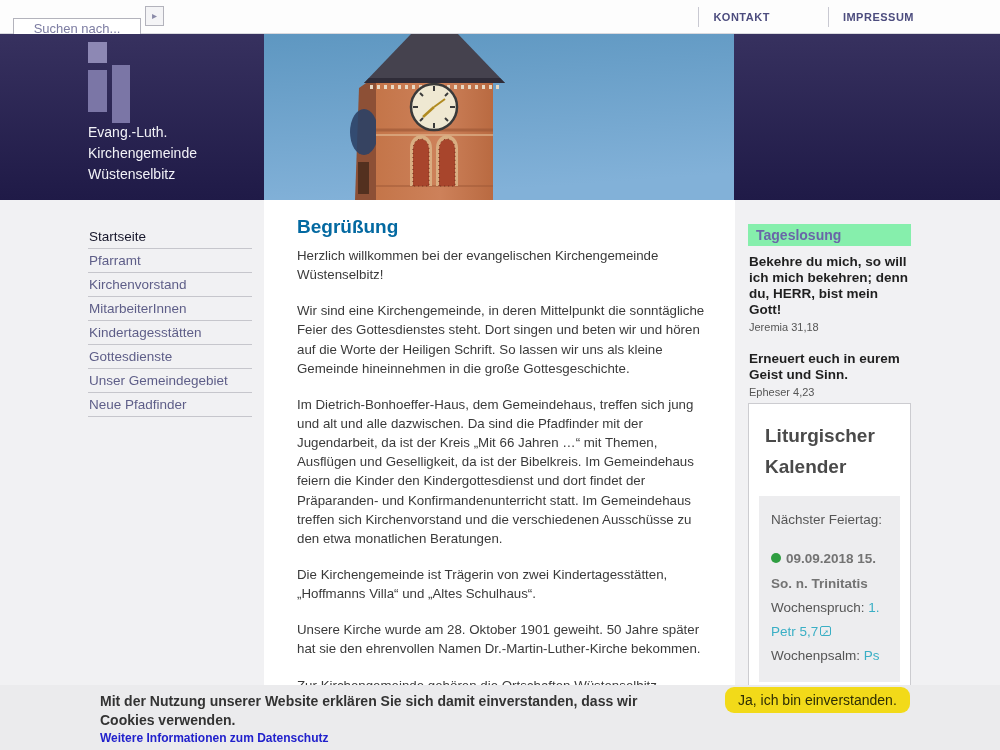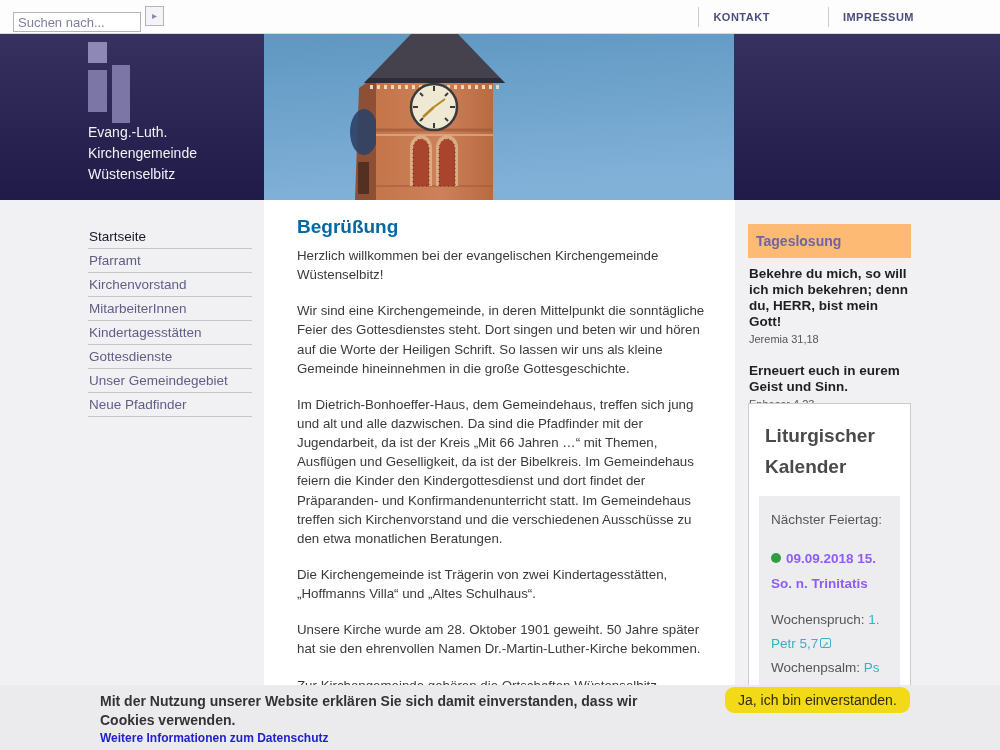--- a/index.html
+++ b/index.html
@@ -1,22 +1,22 @@
 <!DOCTYPE html>
 <html lang="de"><head>
 <meta charset="utf-8">
 <style>
   html,body{margin:0;padding:0;}
   body{font-family:"Liberation Sans","DejaVu Sans",sans-serif;background:#f1f1f3;}
   .page{position:relative;width:1000px;height:750px;overflow:hidden;background:#f1f1f3;}
 
   
   .topbar{position:absolute;left:0;top:0;width:1000px;height:33px;background:#fdfdfd;border-bottom:1px solid #d9d9de;}
-  .search-input{position:absolute;left:13px;top:12px;width:118px;height:18px;border:1px solid #b3b3bc;background:#fff;
-    font-family:inherit;font-size:13px;color:#555;padding:0 4px;}
+  .search-input{position:absolute;left:13px;top:18px;width:118px;height:18px;border:1px solid #b3b3bc;background:#fff;
+    font-family:inherit;font-size:13px;color:#555;padding:0 4px;text-align:center;}
   .search-input::placeholder{color:#7d7da2;}
   .search-btn{position:absolute;left:145px;top:6px;width:19px;height:20px;border:1px solid #b3b3bc;background:#f4f4f6;
     font-size:10px;color:#8a8aa8;text-align:center;line-height:18px;cursor:pointer;padding:0;}
   .top-links{position:absolute;right:72px;top:0;height:33px;display:flex;align-items:center;gap:44px;}
   .top-link{font-size:11px;font-weight:bold;letter-spacing:.5px;color:#4c4c7e;text-decoration:none;
     padding:4px 14px;border-left:1px solid #c9c9d2;cursor:pointer;}
 
   
   .header{position:absolute;left:0;top:34px;width:1000px;height:166px;background:linear-gradient(#37315f,#1f1a47);}
   .logo{position:absolute;left:88px;top:5px;width:60px;height:90px;}
@@ -36,28 +36,28 @@
     border-bottom:1px solid #c6c6cc;cursor:pointer;}
   .nav-item.active{color:#17172b;}
 
   
   .content{position:absolute;left:297px;top:216px;width:408px;}
   .content h1{font-size:19px;color:#0369a1;margin:0 0 8px 0;font-weight:bold;}
   .content p{font-size:13.3px;color:#3a3a3a;line-height:1.44;margin:0 0 17px 0;}
 
   
   .losung{position:absolute;left:748px;top:224px;width:163px;}
-  .losung-head{background:#fdba74;font-size:14px;font-weight:bold;color:#6a66a8;padding:9px 8px;margin-bottom:8px;}
+  .losung-head{background:#86efac;font-size:14px;font-weight:bold;color:#6a66a8;padding:3px 8px;margin-bottom:8px;}
   .losung-verse{font-size:13.5px;font-weight:bold;color:#1f1f1f;line-height:16px;margin:0 0 3px 1px;}
   .losung-ref{font-size:11px;color:#555;margin:0 0 18px 1px;}
 
   .kalender{position:absolute;left:748px;top:403px;width:161px;background:#fff;border:1px solid #ccccd0;padding-bottom:10px;}
   .kalender-title{font-size:19px;font-weight:bold;color:#4a4a4a;line-height:31px;padding:16px 0 10px 16px;}
   .kalender-inner{margin:4px 10px 0 10px;background:#ededef;padding:12px 10px 14px 12px;font-size:13.5px;color:#555;line-height:24px;}
-  .holiday-line{font-weight:bold;color:#8b5cf6;line-height:25px;margin:14px 0 12px 0;}
+  .holiday-line{font-weight:bold;color:#737373;line-height:25px;margin:14px 0 0 0;}
   .dot{display:inline-block;width:10px;height:10px;border-radius:50%;background:#2f9e41;margin-right:5px;}
   .kal-link{color:#3aafc5;text-decoration:none;cursor:pointer;}
   .ext-icon{display:inline-block;width:9px;height:8px;border:1.5px solid #3aafc5;border-radius:2px;position:relative;margin-left:2px;}
   .ext-icon:after{content:"➚";position:absolute;left:1px;top:-6px;font-size:8px;color:#3aafc5;}
 
   
   .cookie{position:absolute;left:0;top:685px;width:1000px;height:65px;background:#ebebed;z-index:5;}
   .cookie-text{position:absolute;left:100px;top:7px;width:555px;font-size:14px;font-weight:bold;color:#333;line-height:19px;}
   .cookie-link{position:absolute;left:100px;top:46px;font-size:12px;font-weight:bold;color:#2121cc;text-decoration:none;cursor:pointer;text-align:right;}
   .cookie-btn{position:absolute;left:725px;top:2px;background:#f2da19;border:none;border-radius:9px;

